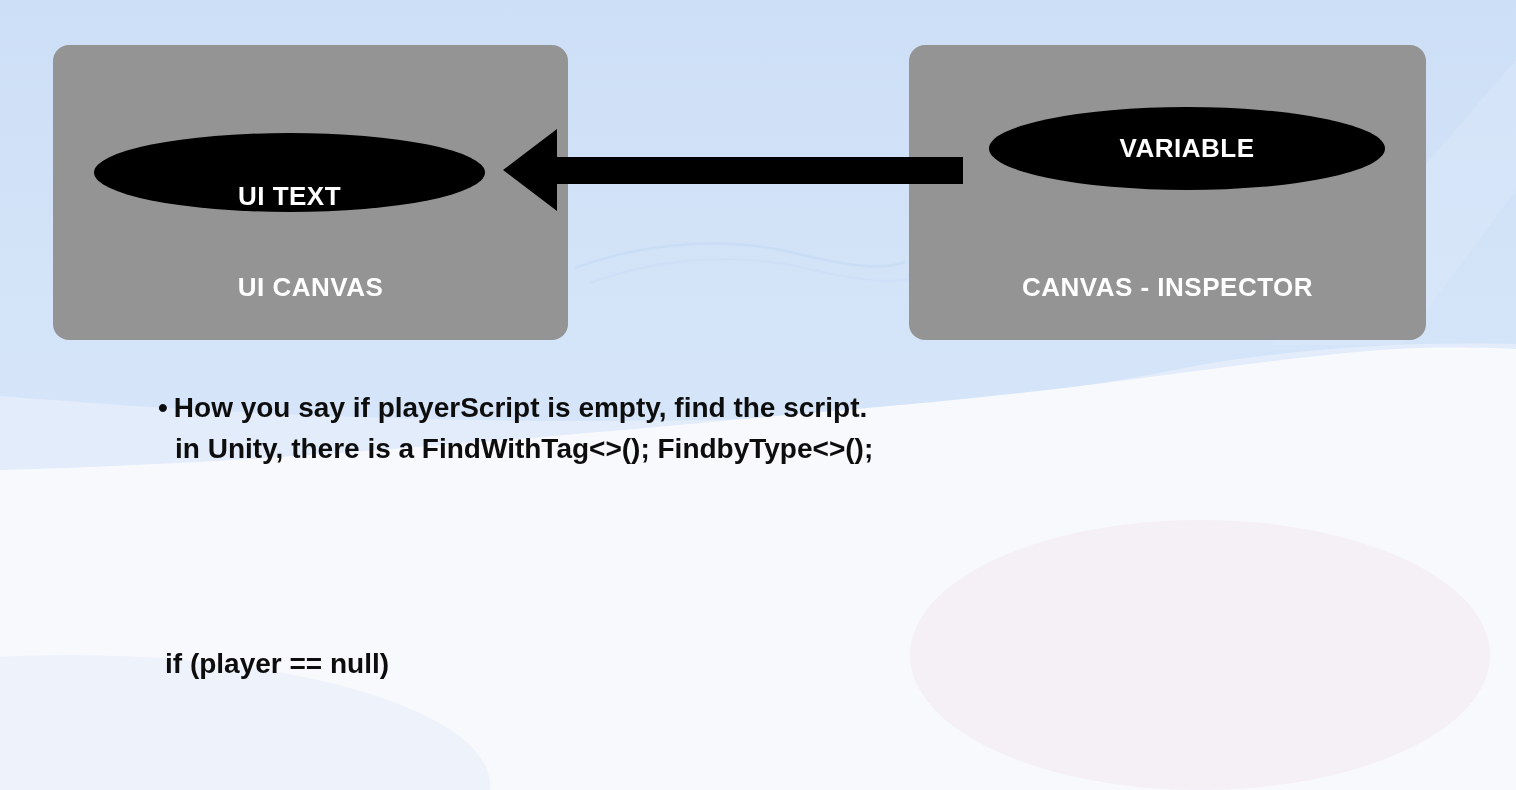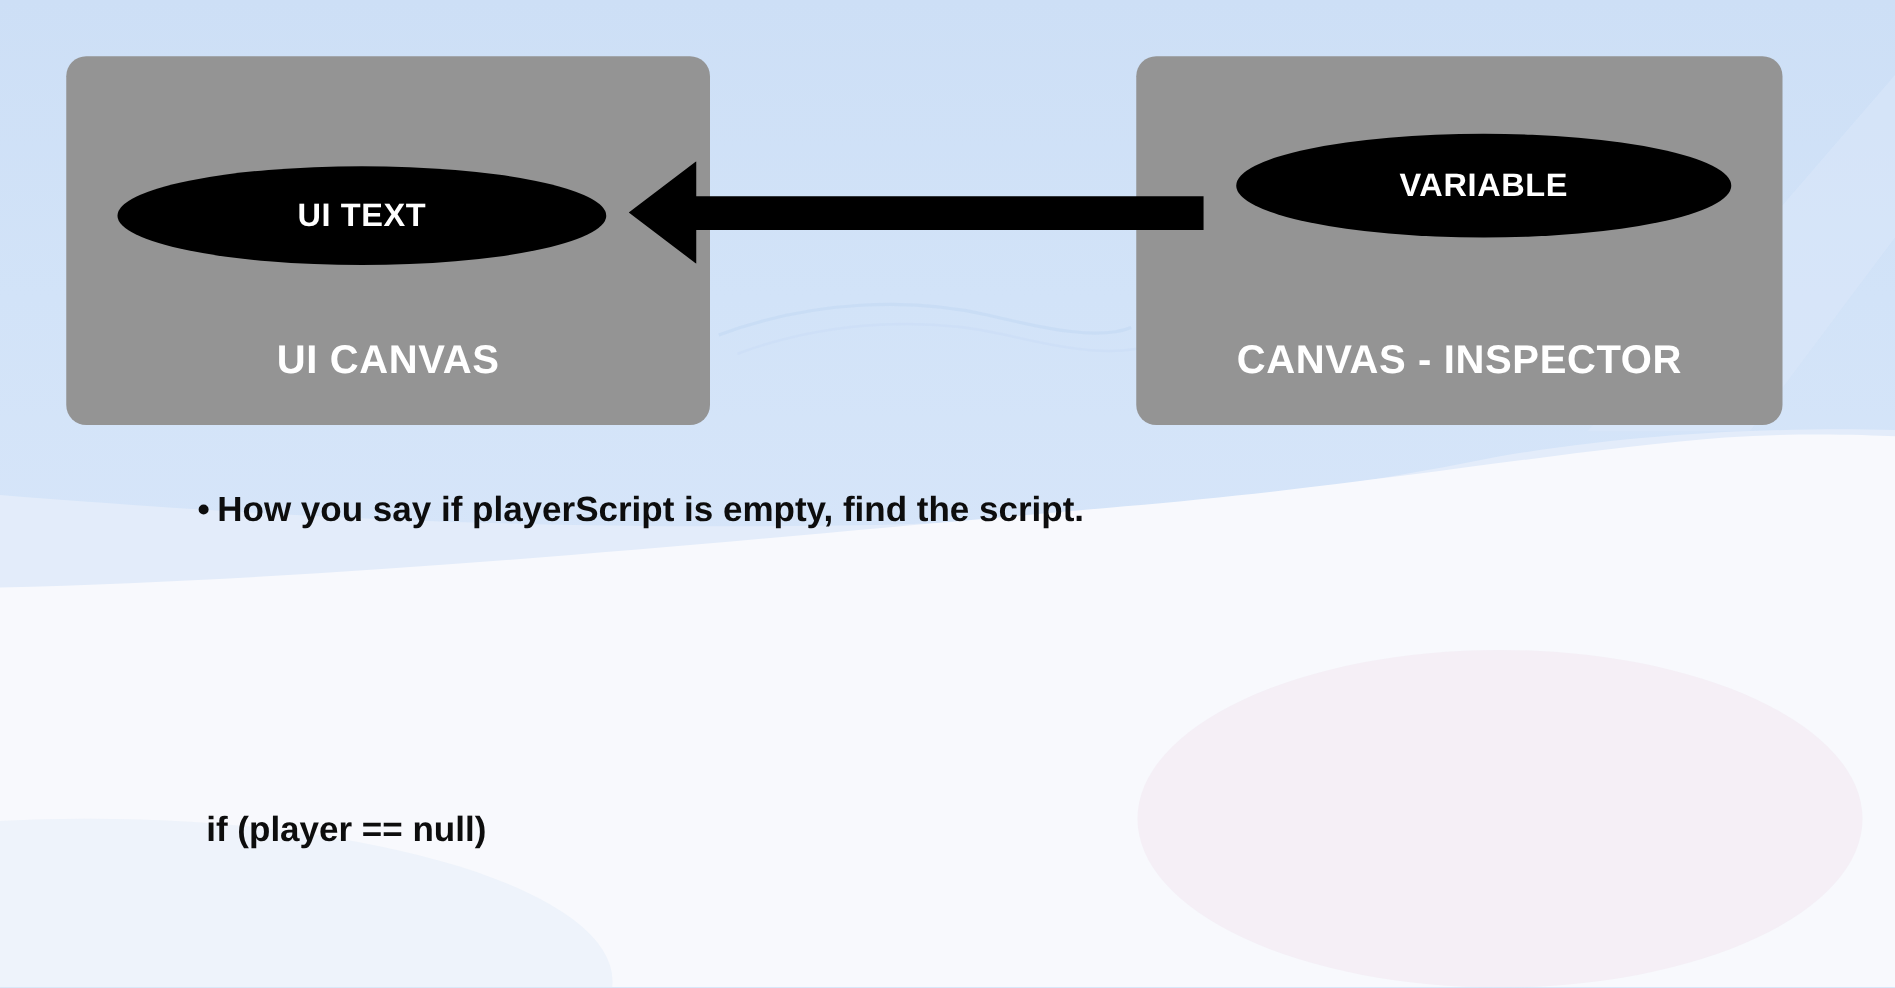--- a/index.html
+++ b/index.html
@@ -31,29 +31,29 @@
   .ellipse {
     position: absolute;
     background: #000;
     border-radius: 50%;
     display: flex; flex-direction: column;
     align-items: center; justify-content: center;
     color: #fff; font-weight: bold;
     font-size: 26px; line-height: 31px;
     text-align: center; letter-spacing: 0.5px;
   }
-  #ellipse-left  { left: 41px; top: 88px; width: 391px; height: 79px; }
+  #ellipse-left  { left: 41px; top: 88px; width: 391px; height: 79px; justify-content: flex-end; }
   #ellipse-right { left: 80px; top: 62px; width: 396px; height: 83px; }
 
   
   .box-label {
     position: absolute;
     left: 0; top: 227px; width: 100%;
     color: #fff; font-weight: bold;
-    font-size: 32px; line-height: 30px;
+    font-size: 26px; line-height: 30px;
     text-align: center; letter-spacing: 0.5px;
   }
 
   
   svg.arrow { position: absolute; left: 503px; top: 129px; }
 
   
   .bullet-block {
     position: absolute; left: 158px; top: 387px;
     font-size: 28px; line-height: 41px;
@@ -110,20 +110,21 @@
 
   <svg class="arrow" width="460" height="82" viewBox="0 0 460 82">
     <polygon points="0,41 54,0 54,28 460,28 460,55 54,55 54,82" fill="#000000"></polygon>
   </svg>
 
   <div class="bullet-block">
     <div class="bullet-line1">
       <span class="bullet-marker">•</span>
       <span>How you say if playerScript is empty, find the script.</span>
     </div>
+    <div class="bullet-line2">in Unity, there is a FindWithTag&lt;&gt;(); FindbyType&lt;&gt;();</div>
   </div>
 
   <div class="code-block">
     <div class="code-line cl1">if (player == null)</div>
     
     
     
   </div>
 
 </div>

